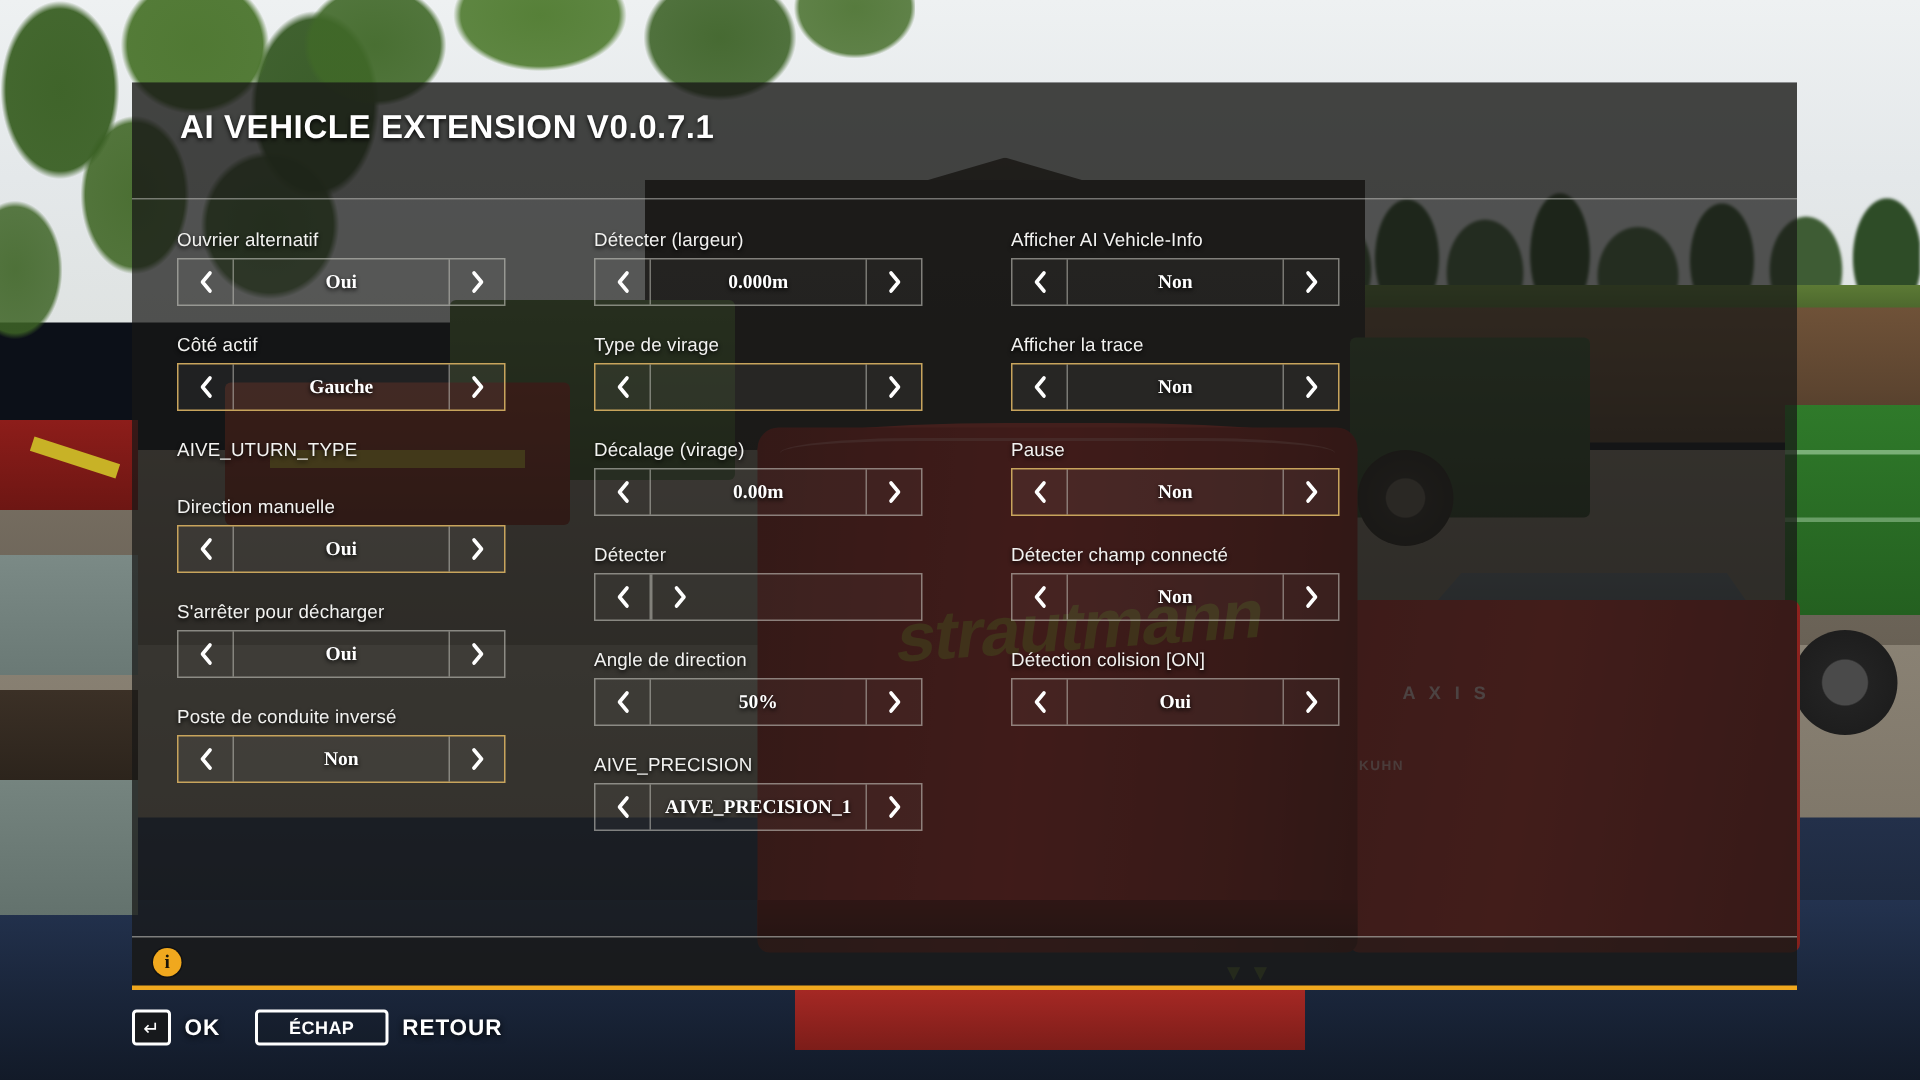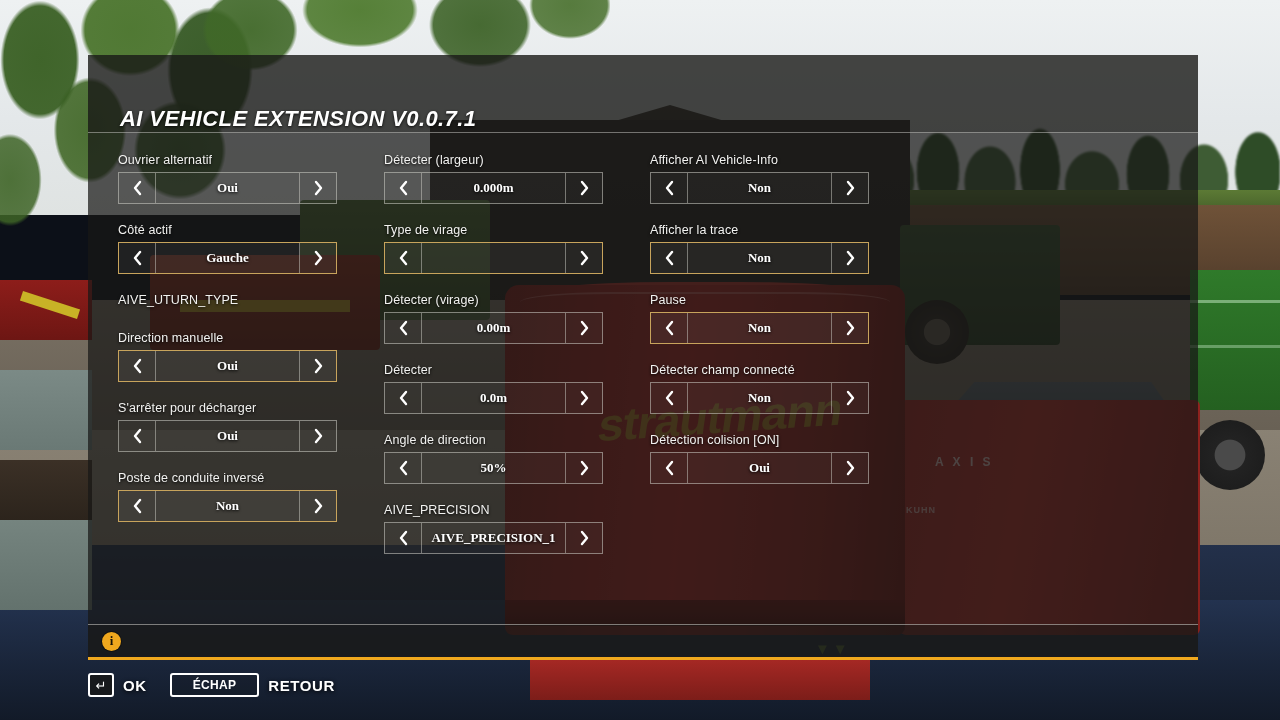--- a/index.html
+++ b/index.html
@@ -271,44 +271,43 @@
     width: 1110px; height: 605px;
     background: rgba(24, 24, 22, 0.72);
     display: flex;
     flex-direction: column;
   }
 
   #dialog-header {
     height: 78px;
     flex: 0 0 78px;
     display: flex;
-    align-items: flex-end;
-    padding: 0 32px;
+    align-items: flex-start;
+    padding: 17px 32px;
     border-bottom: 1px solid rgba(225, 225, 220, 0.45);
     background: rgba(30, 30, 28, 0.30);
-    font-style: italic;
   }
 
   #dialog-title {
     font-size: 22px;
     font-weight: 700;
     color: #ffffff;
     letter-spacing: 0.4px;
     text-shadow: 0 1px 3px rgba(0,0,0,.85);
   }
 
   #dialog-body {
     flex: 1 1 auto;
     padding: 20px 30px 0 30px;
     position: relative;
   }
 
   .columns {
     display: flex;
-    gap: 47px;
+    gap: 59px;
   }
   .column {
     width: 219px;
     display: flex;
     flex-direction: column;
   }
 
   .setting {
     margin-bottom: 19px;
   }
@@ -604,21 +603,21 @@
               <div class="sel-value"></div>
               <div class="sel-divider"></div>
               <div class="arrow-btn">
                 <svg width="11" height="16" viewBox="0 0 11 16" fill="none" stroke="#fff" stroke-width="2.4" stroke-linecap="round" stroke-linejoin="round">
                   <polyline points="3,2 8,8 3,14"></polyline>
                 </svg>
               </div>
             </div>
           </div>
           <div class="setting">
-            <div class="setting-label">Détecter (virage)</div>
+            <div class="setting-label">Décalage (virage)</div>
             <div class="selector">
               <div class="arrow-btn">
                 <svg width="11" height="16" viewBox="0 0 11 16" fill="none" stroke="#fff" stroke-width="2.4" stroke-linecap="round" stroke-linejoin="round">
                   <polyline points="8,2 3,8 8,14"></polyline>
                 </svg>
               </div>
               <div class="sel-divider"></div>
               <div class="sel-value">0.00m</div>
               <div class="sel-divider"></div>
               <div class="arrow-btn">
@@ -630,21 +629,20 @@
           </div>
           <div class="setting">
             <div class="setting-label">Détecter</div>
             <div class="selector">
               <div class="arrow-btn">
                 <svg width="11" height="16" viewBox="0 0 11 16" fill="none" stroke="#fff" stroke-width="2.4" stroke-linecap="round" stroke-linejoin="round">
                   <polyline points="8,2 3,8 8,14"></polyline>
                 </svg>
               </div>
               <div class="sel-divider"></div>
-              <div class="sel-value">0.0m</div>
               <div class="sel-divider"></div>
               <div class="arrow-btn">
                 <svg width="11" height="16" viewBox="0 0 11 16" fill="none" stroke="#fff" stroke-width="2.4" stroke-linecap="round" stroke-linejoin="round">
                   <polyline points="3,2 8,8 3,14"></polyline>
                 </svg>
               </div>
             </div>
           </div>
           <div class="setting">
             <div class="setting-label">Angle de direction</div>

